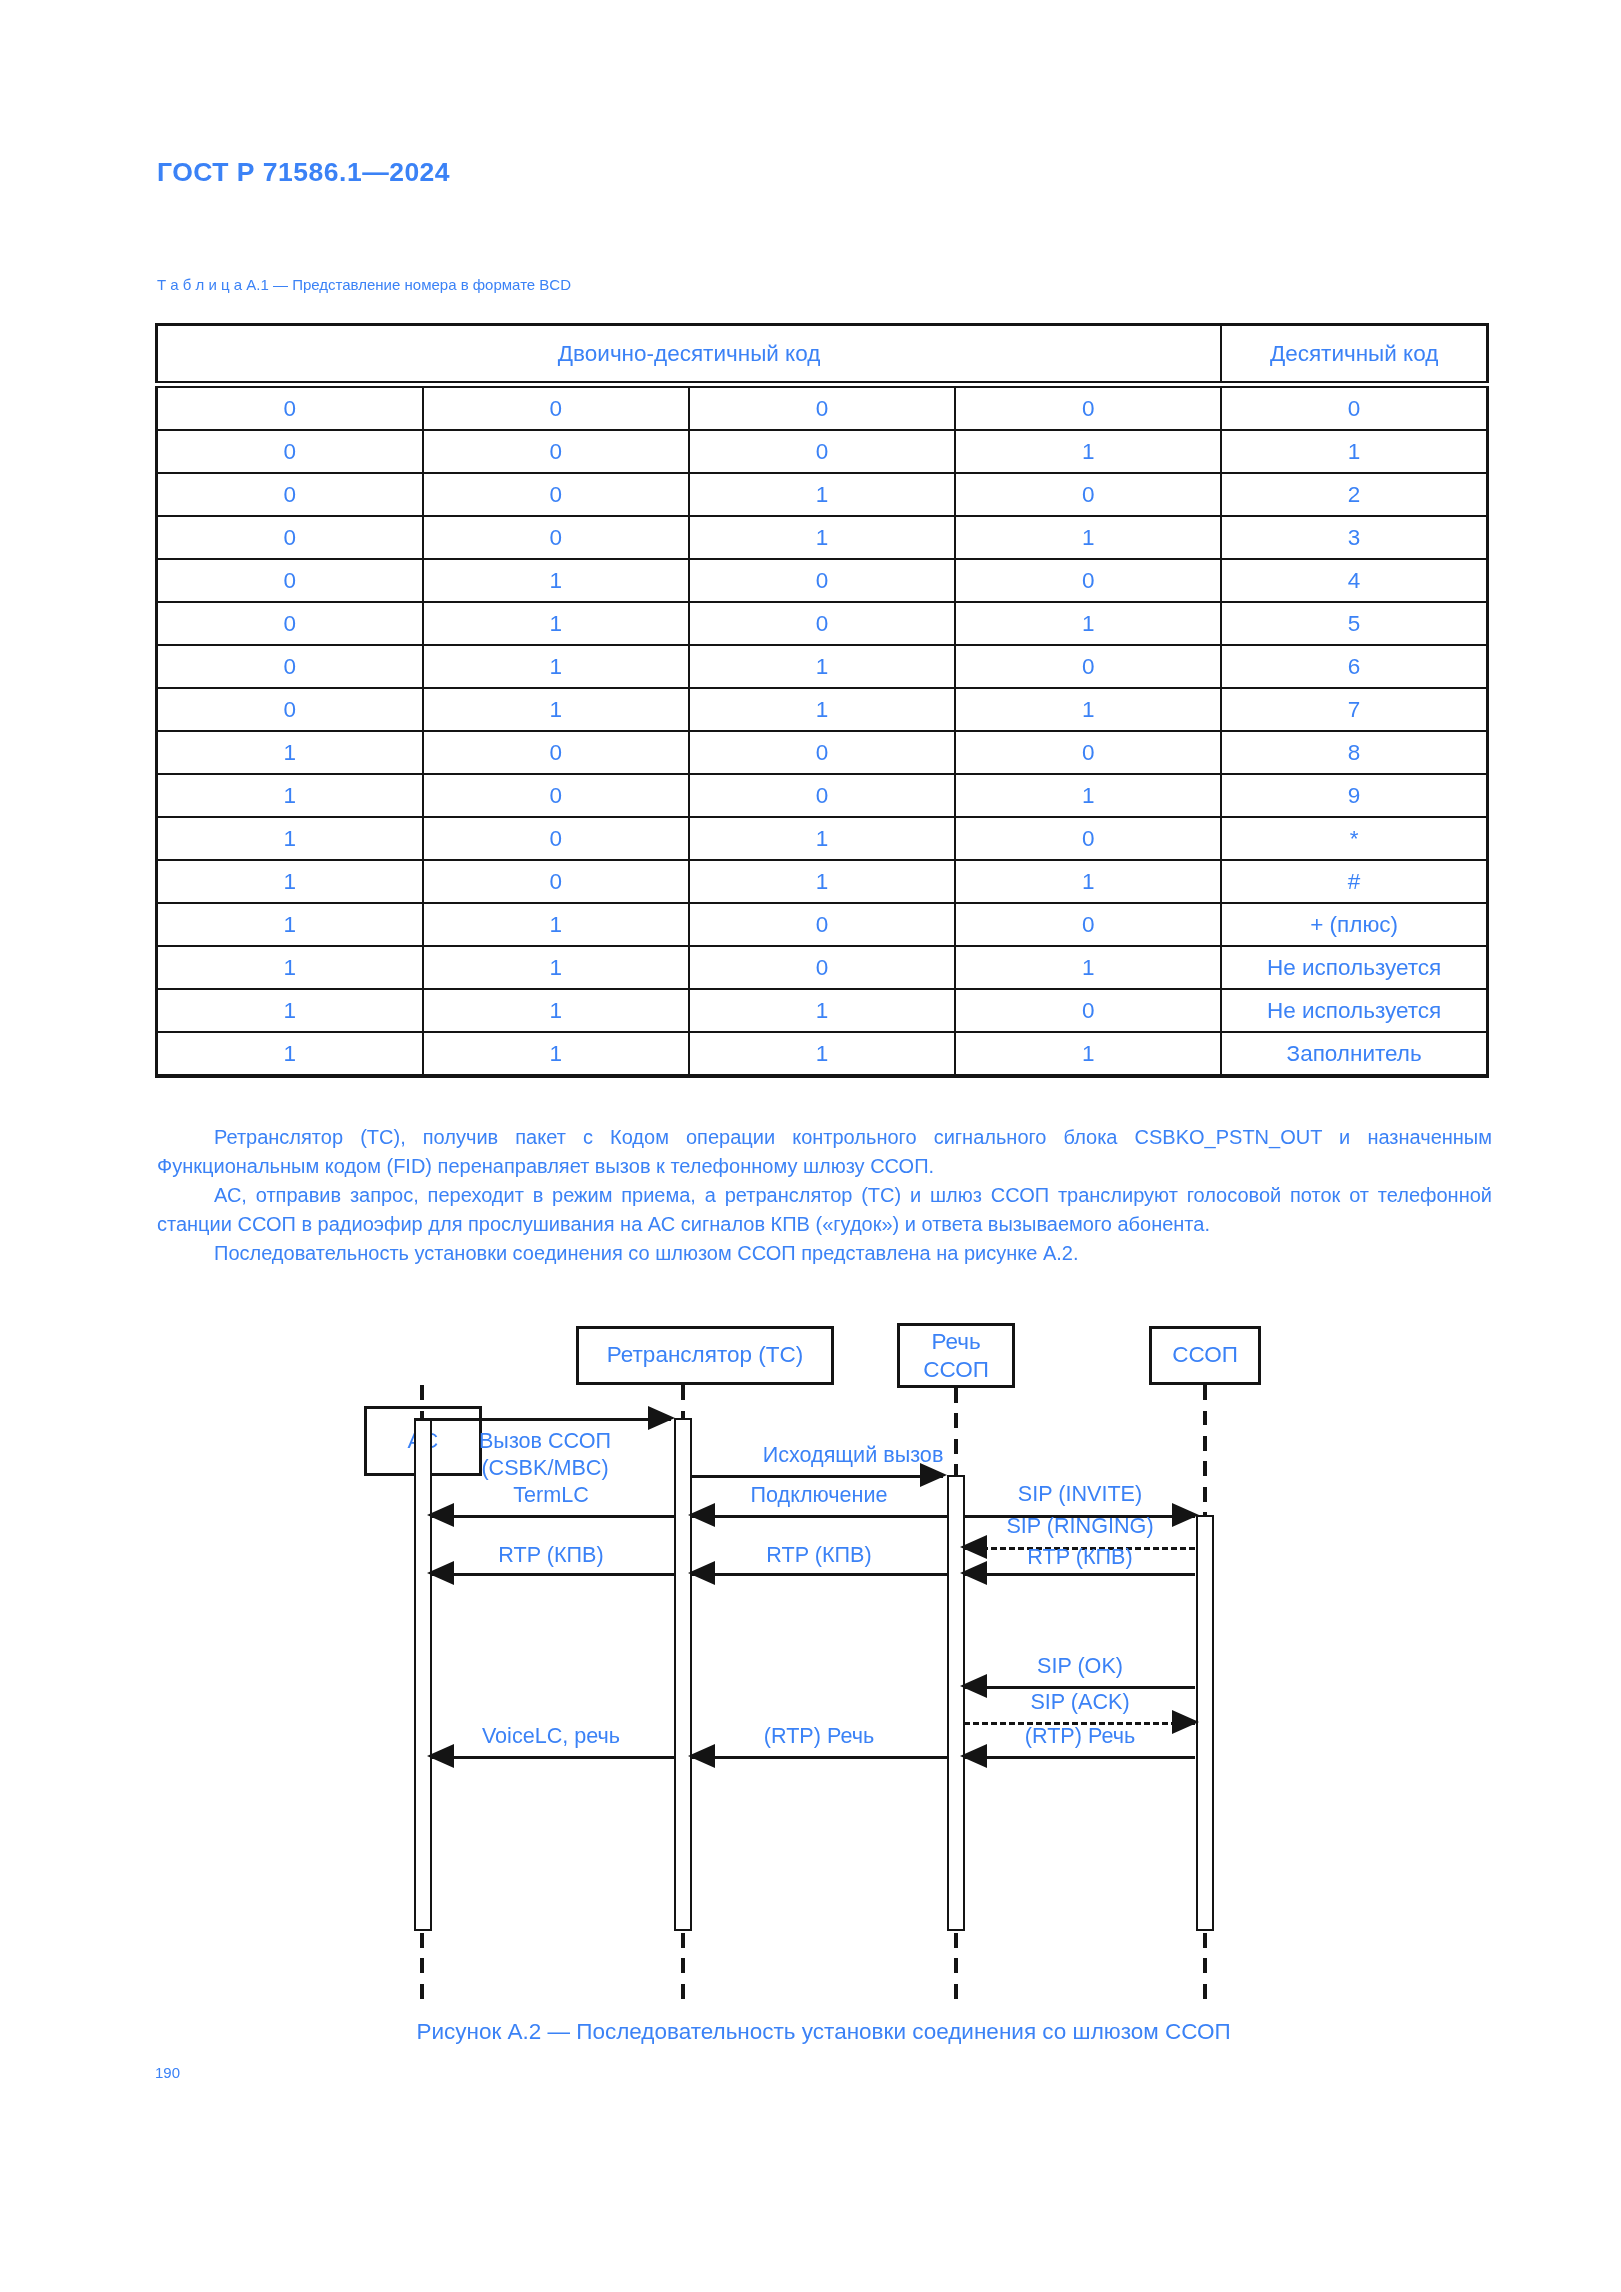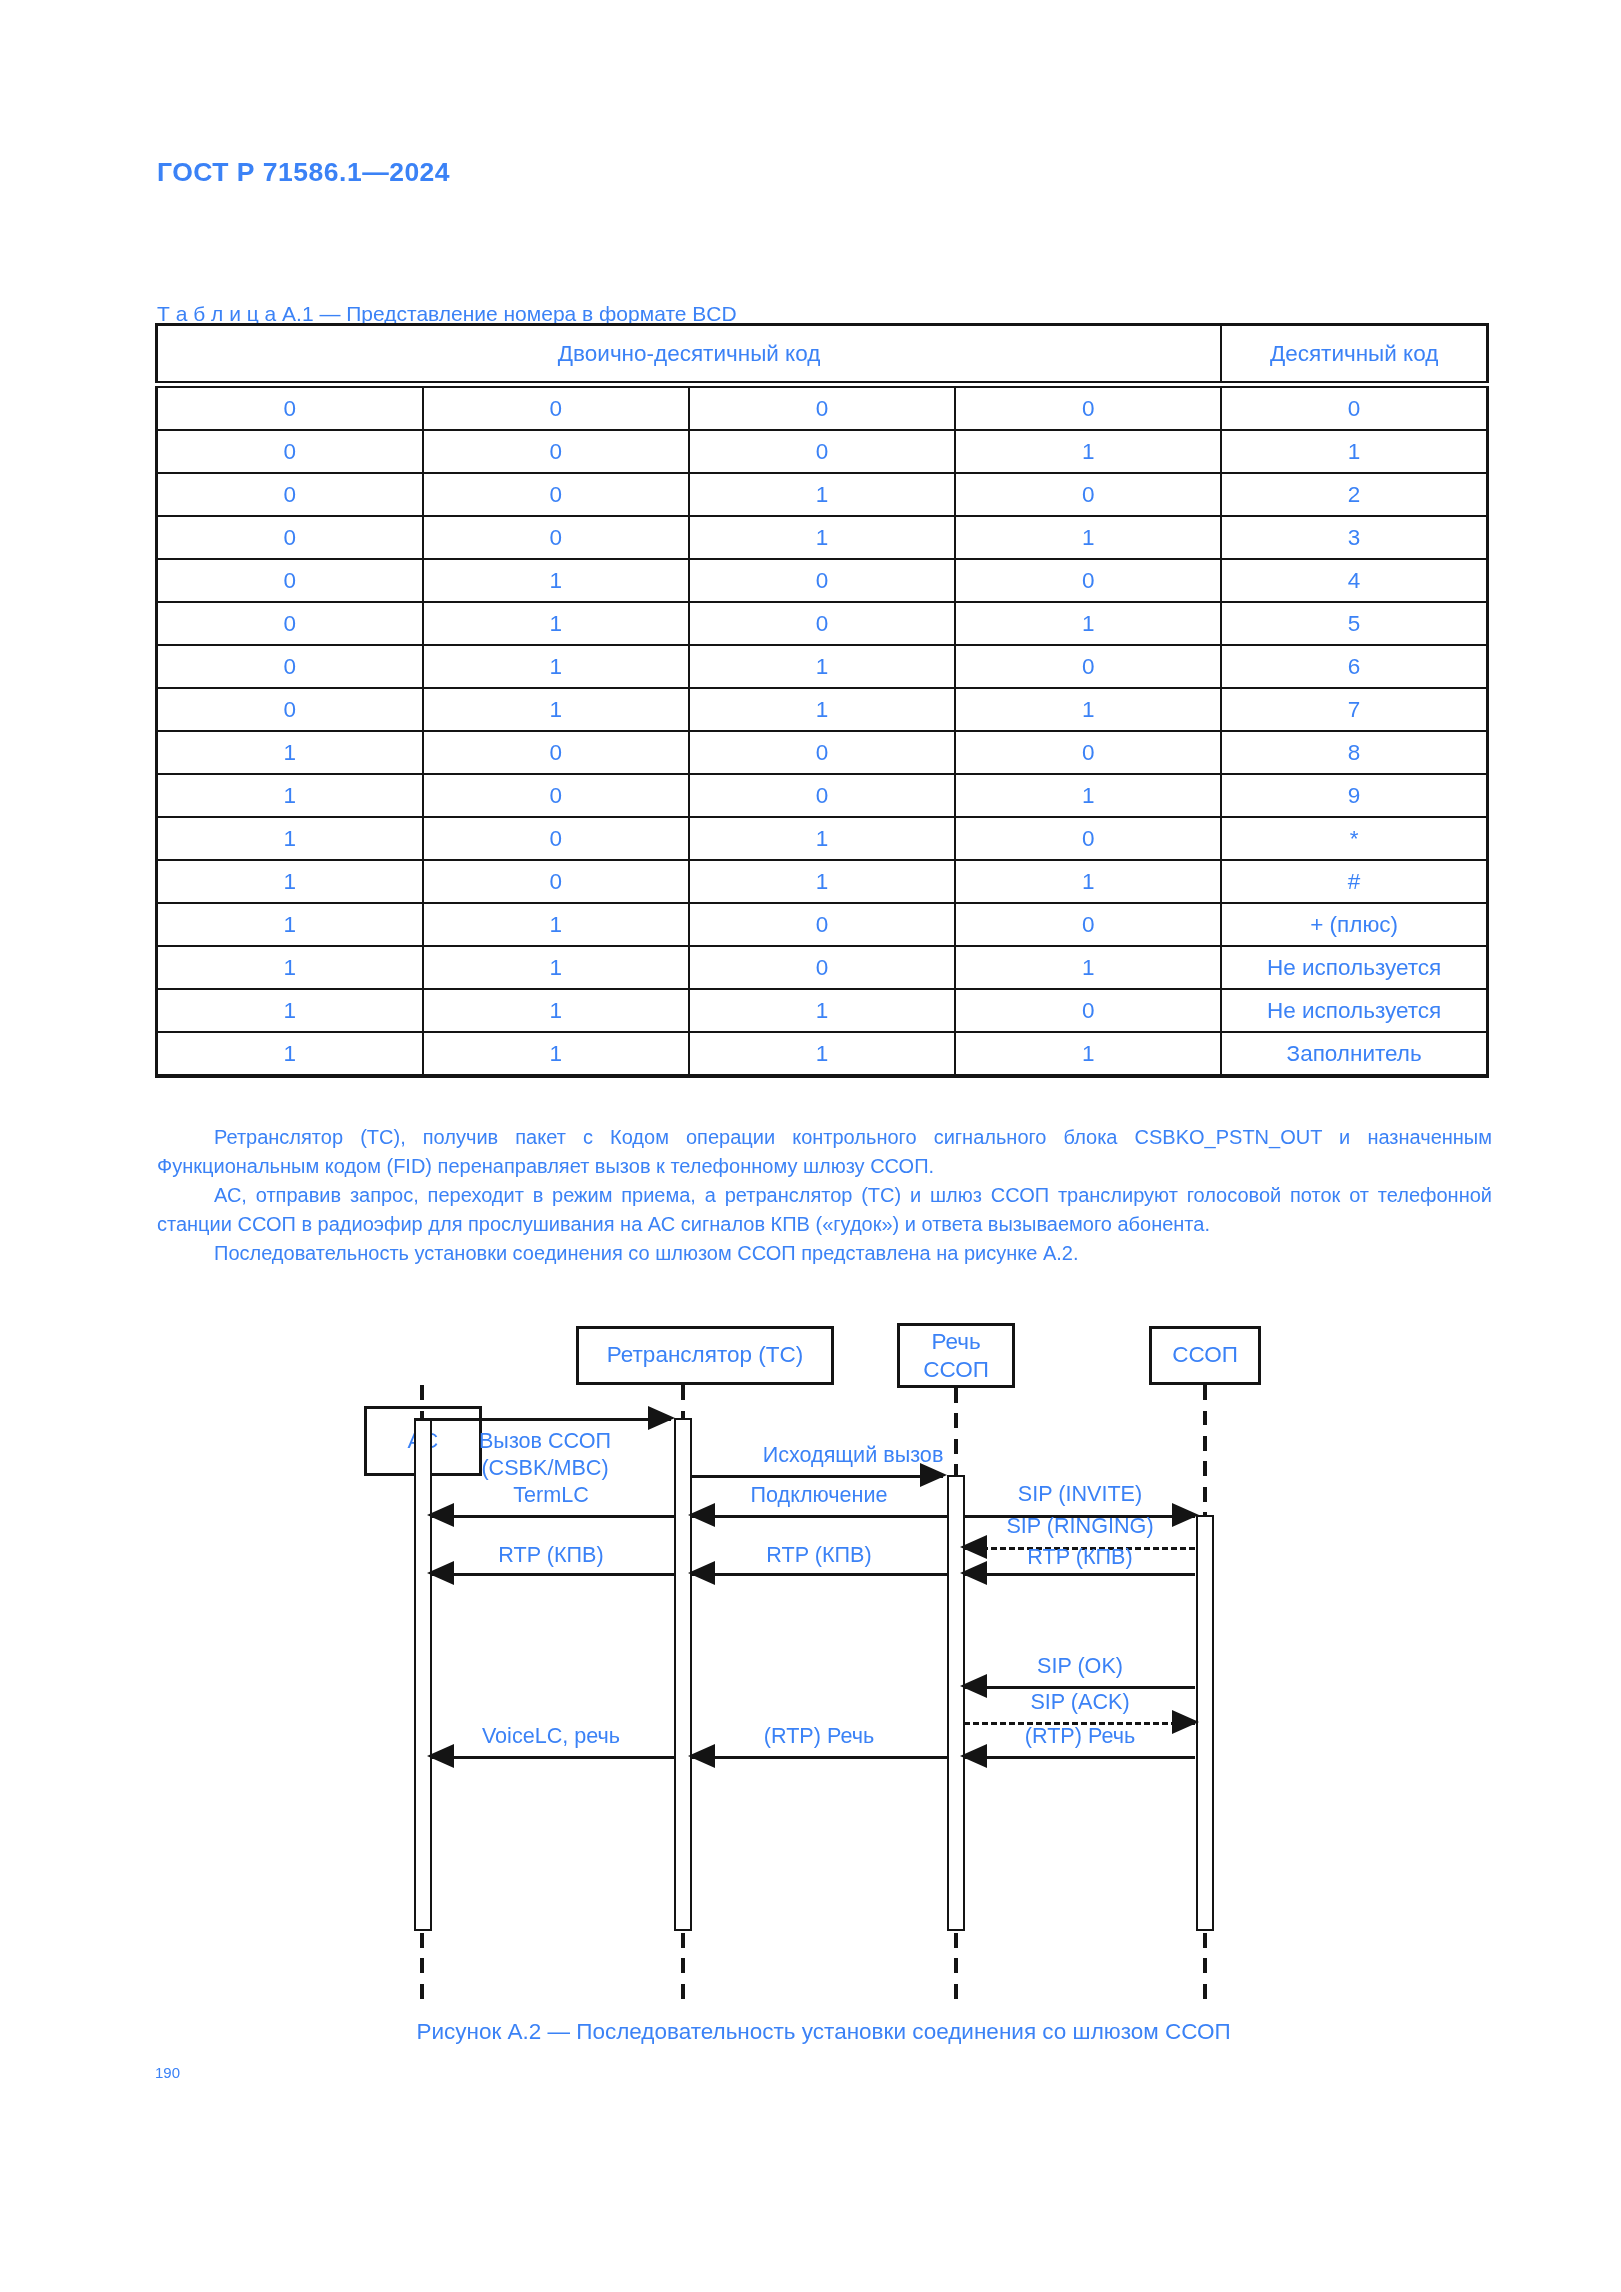--- a/index.html
+++ b/index.html
@@ -14,22 +14,22 @@
   }
   .doc-header {
     position:absolute; left:157px; top:157px;
     font-size:26.5px; font-weight:bold; letter-spacing:0.5px;
   }
   .intro {
     position:absolute; left:157px; top:233px; width:1333px;
     font-size:22.5px; line-height:29px; text-indent:57px; text-align:justify;
   }
   .table-caption {
-    position:absolute; left:157px; top:302px; width:1333px;
-    font-size:21px;
+    position:absolute; left:157px; top:276px; width:1333px;
+    font-size:15px;
   }
   .bcd-table {
     position:absolute; left:155px; top:323px; width:1334px;
     border-collapse:collapse; table-layout:fixed;
     font-size:22.5px;
   }
   .bcd-table th, .bcd-table td {
     border:2.9px solid #141414;
     font-weight:normal; text-align:center; vertical-align:middle;
     padding:0;

